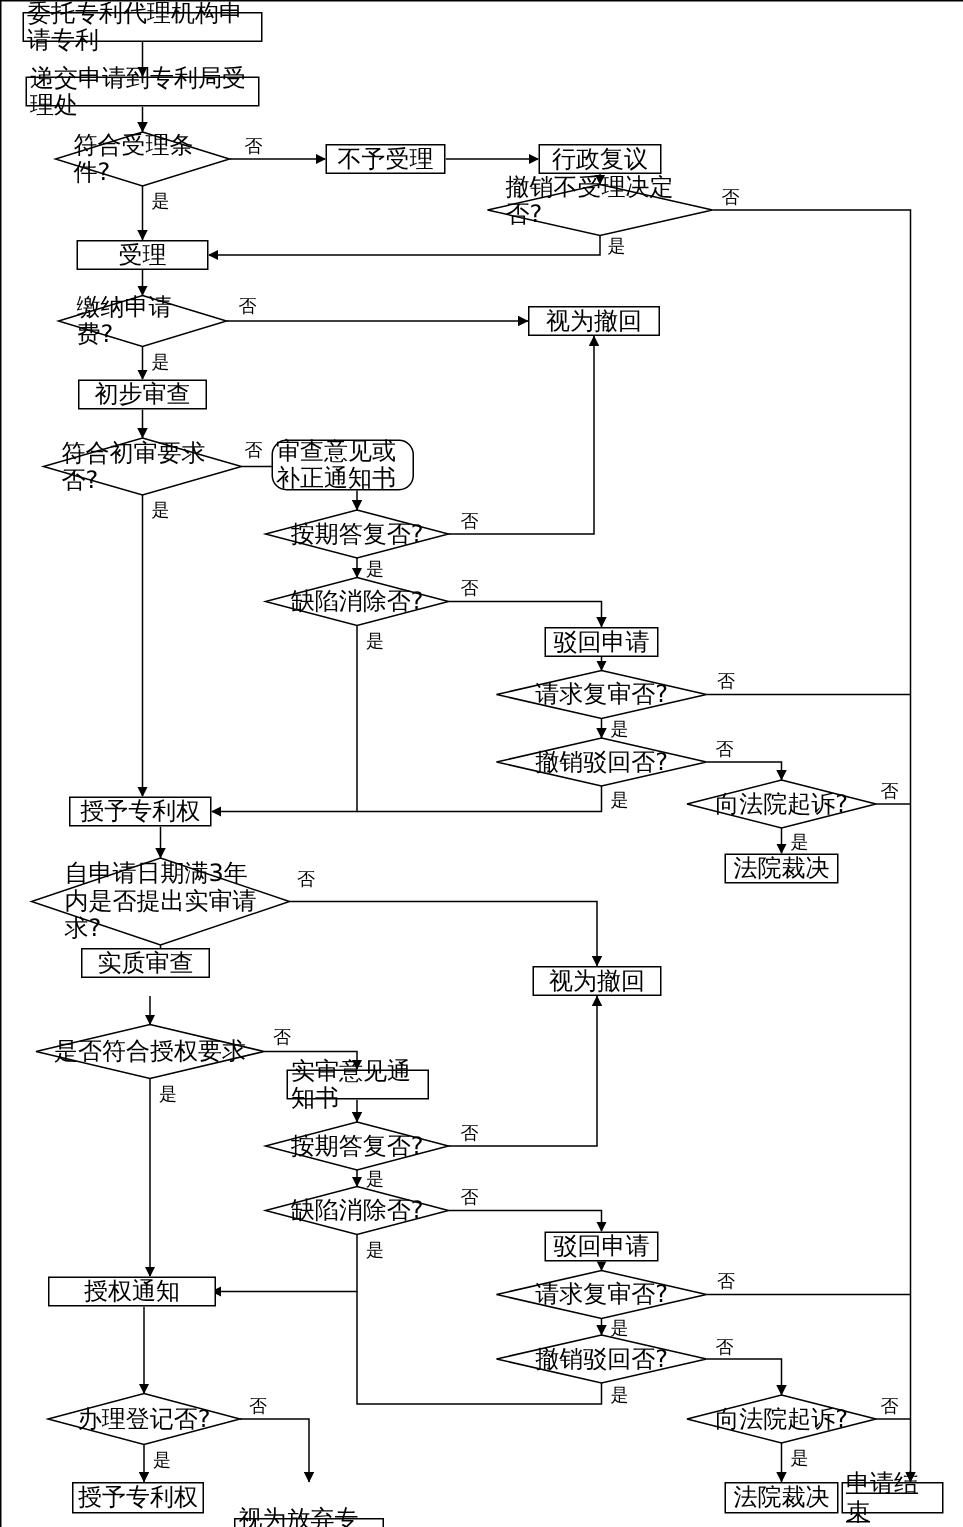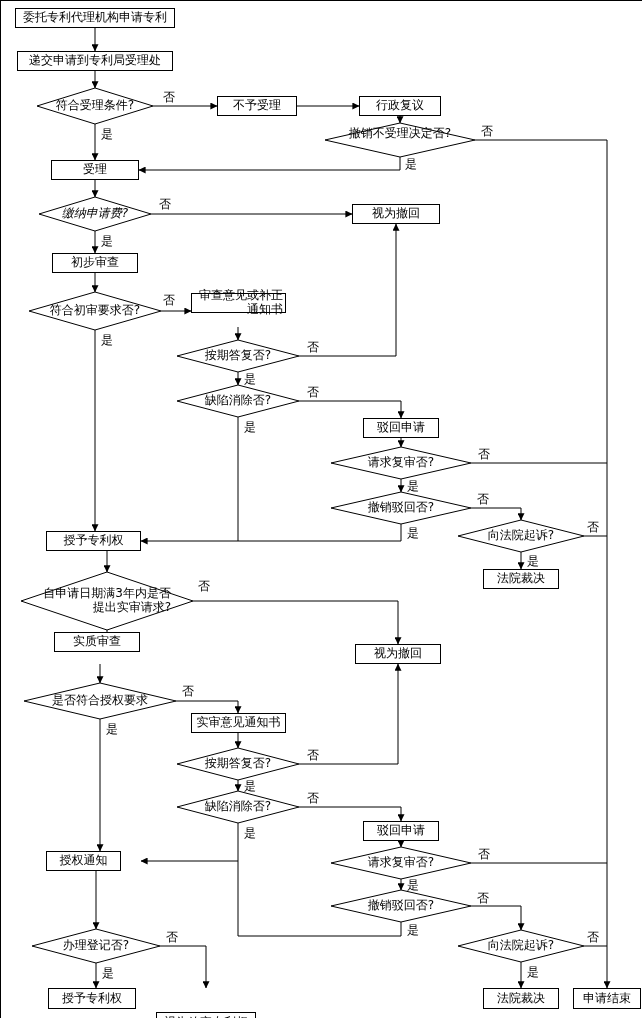--- a/index.html
+++ b/index.html
@@ -17,22 +17,22 @@
   }
   #edge-layer { position: absolute; left: 0; top: 0; }
   .edge { fill: none; stroke: #000; stroke-width: 1; }
   .diamond { fill: #fff; stroke: #000; stroke-width: 1; }
   .edge-label { font-size: 12px; fill: #000; }
   .node {
     position: absolute;
     display: flex;
     align-items: center;
     justify-content: center;
-    text-align: right;
-    font-size: 12px;
+    text-align: left;
+    font-size: 16px;
     line-height: 1.15;
     color: #000;
     box-sizing: border-box;
   }
   .node.rect { border: 1px solid #000; background: #fff; padding: 0 2px; }
   .node.diamond-text { background: transparent; pointer-events: none; }
   .node span { display: block; }
 </style>
 </head>
 <body>
@@ -159,32 +159,32 @@
       <div class="node rect" style="left: 358px; top: 95px; width: 82px; height: 20px;">
         <span>行政复议</span>
       </div>
       <div class="node diamond-text" style="left: 324px; top: 116px; width: 150px; height: 34px;">
         <span style="max-width: 126px;">撤销不受理决定否?</span>
       </div>
       <div class="node rect" style="left: 50px; top: 159px; width: 88px; height: 20px;">
         <span>受理</span>
       </div>
       <div class="node diamond-text" style="left: 38px; top: 196px; width: 112px; height: 34px;">
-        <span style="max-width: 88px; font-style: italic;">缴纳申请费?</span>
+        <span style="max-width: 88px;">缴纳申请费?</span>
       </div>
       <div class="node rect" style="left: 351px; top: 203px; width: 88px; height: 20px;">
         <span>视为撤回</span>
       </div>
       <div class="node rect" style="left: 51px; top: 252px; width: 86px; height: 20px;">
         <span>初步审查</span>
       </div>
       <div class="node diamond-text" style="left: 28px; top: 291px; width: 132px; height: 38px;">
         <span style="max-width: 108px;">符合初审要求否?</span>
       </div>
-      <div class="node rect" style="left: 190px; top: 292px; width: 95px; height: 20px;">
+      <div class="node rect" style="left: 180px; top: 292px; width: 95px; height: 34px; border-radius: 10px;">
         <span>审查意见或补正通知书</span>
       </div>
       <div class="node diamond-text" style="left: 176px; top: 339px; width: 122px; height: 32px;">
         <span style="max-width: 98px;">按期答复否?</span>
       </div>
       <div class="node diamond-text" style="left: 176px; top: 384px; width: 122px; height: 32px;">
         <span style="max-width: 98px;">缺陷消除否?</span>
       </div>
       <div class="node rect" style="left: 362px; top: 417px; width: 76px; height: 20px;">
         <span>驳回申请</span>
@@ -221,21 +221,21 @@
       </div>
       <div class="node diamond-text" style="left: 176px; top: 747px; width: 122px; height: 32px;">
         <span style="max-width: 98px;">按期答复否?</span>
       </div>
       <div class="node diamond-text" style="left: 176px; top: 790px; width: 122px; height: 32px;">
         <span style="max-width: 98px;">缺陷消除否?</span>
       </div>
       <div class="node rect" style="left: 362px; top: 820px; width: 76px; height: 20px;">
         <span>驳回申请</span>
       </div>
-      <div class="node rect" style="left: 45px; top: 850px; width: 75px; height: 20px;">
+      <div class="node rect" style="left: 31px; top: 850px; width: 112px; height: 20px;">
         <span>授权通知</span>
       </div>
       <div class="node diamond-text" style="left: 330px; top: 846px; width: 140px; height: 32px;">
         <span style="max-width: 116px;">请求复审否?</span>
       </div>
       <div class="node diamond-text" style="left: 330px; top: 889px; width: 140px; height: 32px;">
         <span style="max-width: 116px;">撤销驳回否?</span>
       </div>
       <div class="node diamond-text" style="left: 457px; top: 929px; width: 126px; height: 32px;">
         <span style="max-width: 102px;">向法院起诉?</span>
@@ -245,17 +245,17 @@
       </div>
       <div class="node rect" style="left: 47px; top: 987px; width: 88px; height: 21px;">
         <span>授予专利权</span>
       </div>
       <div class="node rect" style="left: 155px; top: 987px; width: 100px; height: 21px; margin-top: 24px;">
         <span>视为放弃专利权</span>
       </div>
       <div class="node rect" style="left: 482px; top: 987px; width: 76px; height: 21px;">
         <span>法院裁决</span>
       </div>
-      <div class="node rect" style="left: 572px; top: 987px; width: 68px; height: 21px;">
+      <div class="node rect" style="left: 560px; top: 987px; width: 68px; height: 21px; text-decoration: underline;">
         <span>申请结束</span>
       </div>
     </div>
 </div>
 
 </body></html>

